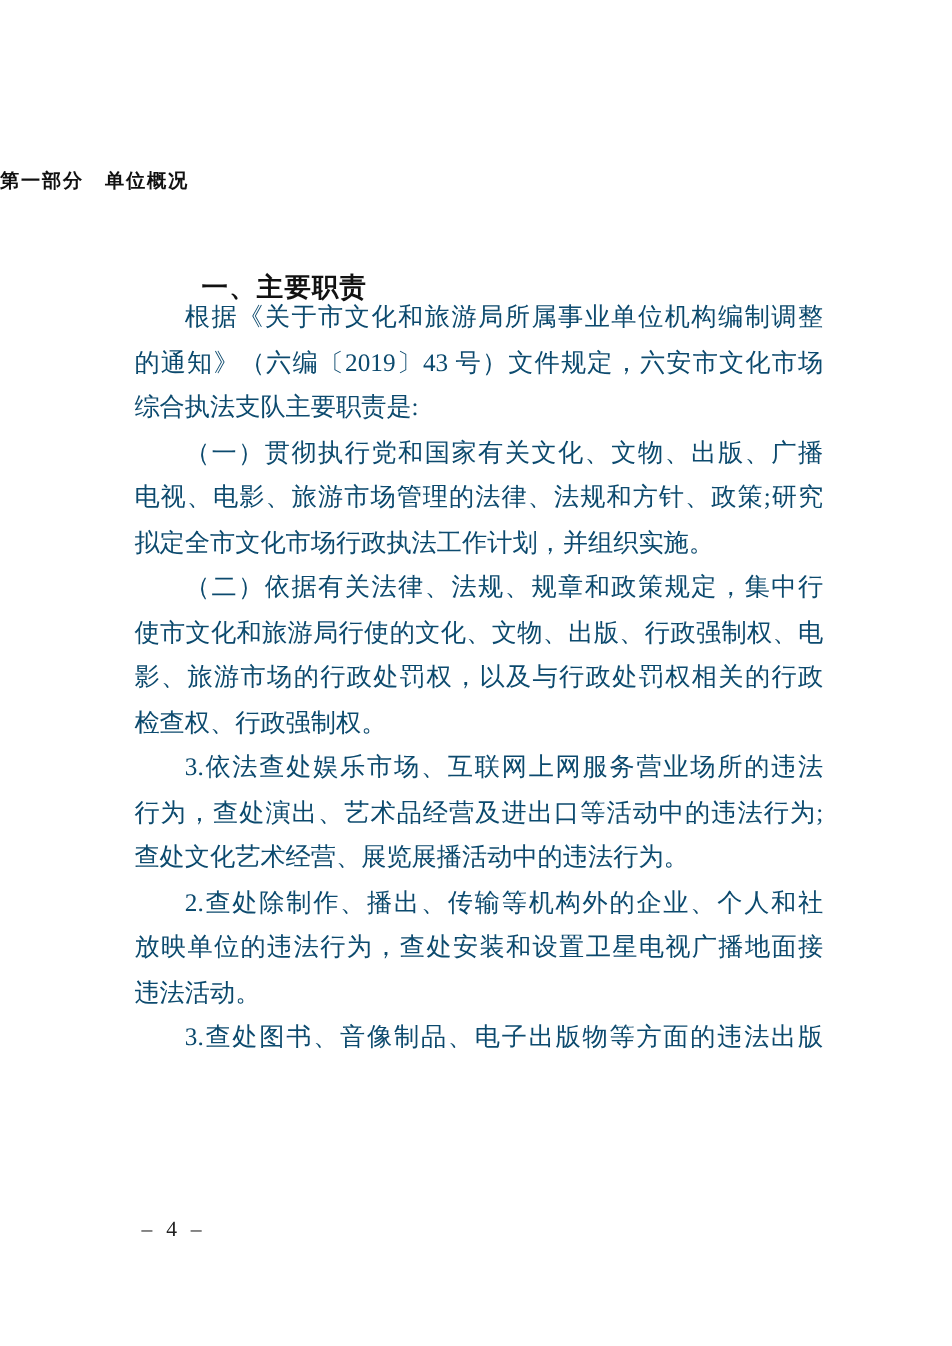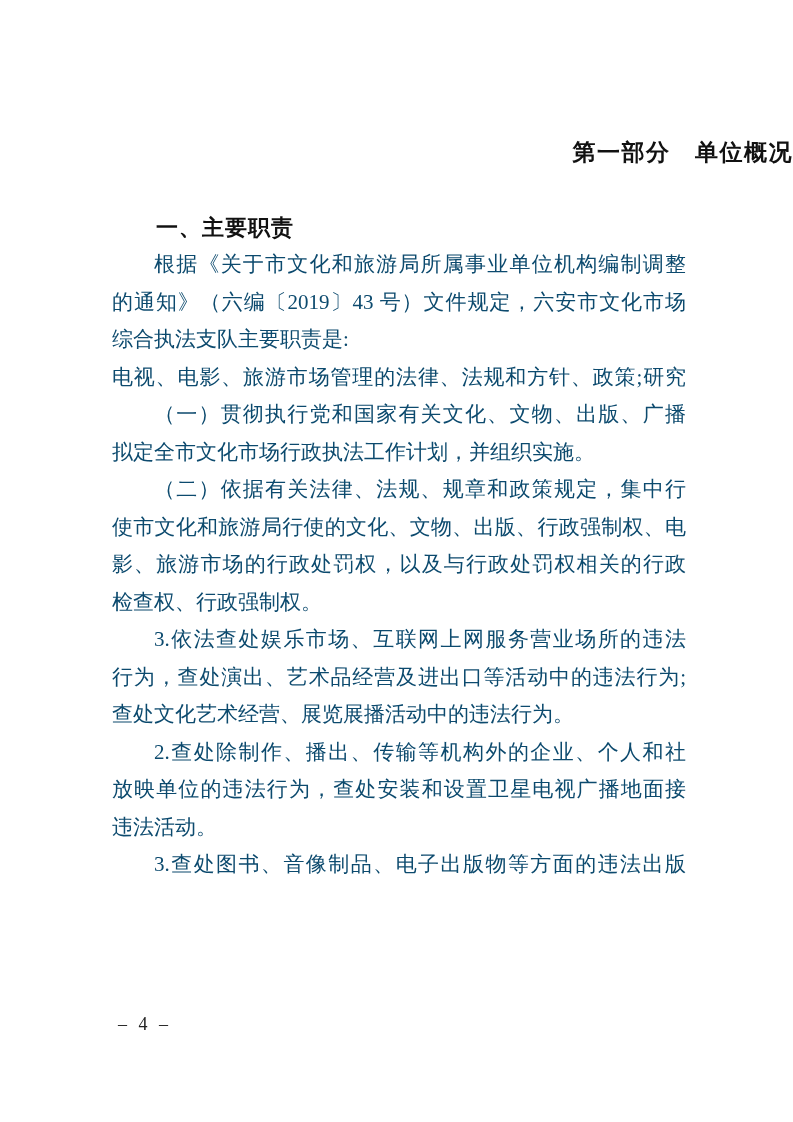--- a/index.html
+++ b/index.html
@@ -11,33 +11,33 @@
     overflow: hidden;
     font-family: "Liberation Serif", "DejaVu Serif", serif;
     color: #1c1c1c;
   }
   .title {
     position: absolute;
     top: 136px;
     left: 0;
     right: 0;
     margin: 0;
-    text-align: right;
-    font-family: Liberation Sans, sans-serif;
+    text-align: left;
+    font-family: Liberation Mono, monospace;
     font-weight: bold;
-    font-size: 23px;
+    font-size: 16px;
     line-height: 32px;
     letter-spacing: 1.5px;
     color: #111111;
   }
   .heading {
     position: absolute;
     top: 212px;
     left: 156px;
-    margin: 0;
+    margin: 12px;
     font-family: "Liberation Sans", "DejaVu Sans", sans-serif;
     font-weight: bold;
     font-size: 22px;
     line-height: 32px;
     letter-spacing: 1px;
     color: #111111;
   }
   .doc-body {
     position: absolute;
     top: 246px;
@@ -76,22 +76,22 @@
 
   <h2 class="heading">一、主要职责</h2>
 
   <div class="doc-body" id="doc-body">
       <div>
         <div class="line indent fill">根据《关于市文化和旅游局所属事业单位机构编制调整</div>
         <div class="line fill">的通知》（六编〔2019〕43 号）文件规定，六安市文化市场</div>
         <div class="line">综合执法支队主要职责是:</div>
       </div>
       <div>
+        <div class="line indent fill">（一）贯彻执行党和国家有关文化、文物、出版、广播</div>
         <div class="line fill">电视、电影、旅游市场管理的法律、法规和方针、政策;研究</div>
-        <div class="line indent fill">（一）贯彻执行党和国家有关文化、文物、出版、广播</div>
         <div class="line">拟定全市文化市场行政执法工作计划，并组织实施。</div>
       </div>
       <div>
         <div class="line indent fill">（二）依据有关法律、法规、规章和政策规定，集中行</div>
         <div class="line fill">使市文化和旅游局行使的文化、文物、出版、行政强制权、电</div>
         <div class="line fill">影、旅游市场的行政处罚权，以及与行政处罚权相关的行政</div>
         <div class="line">检查权、行政强制权。</div>
       </div>
       <div>
         <div class="line indent fill">3.依法查处娱乐市场、互联网上网服务营业场所的违法</div>

